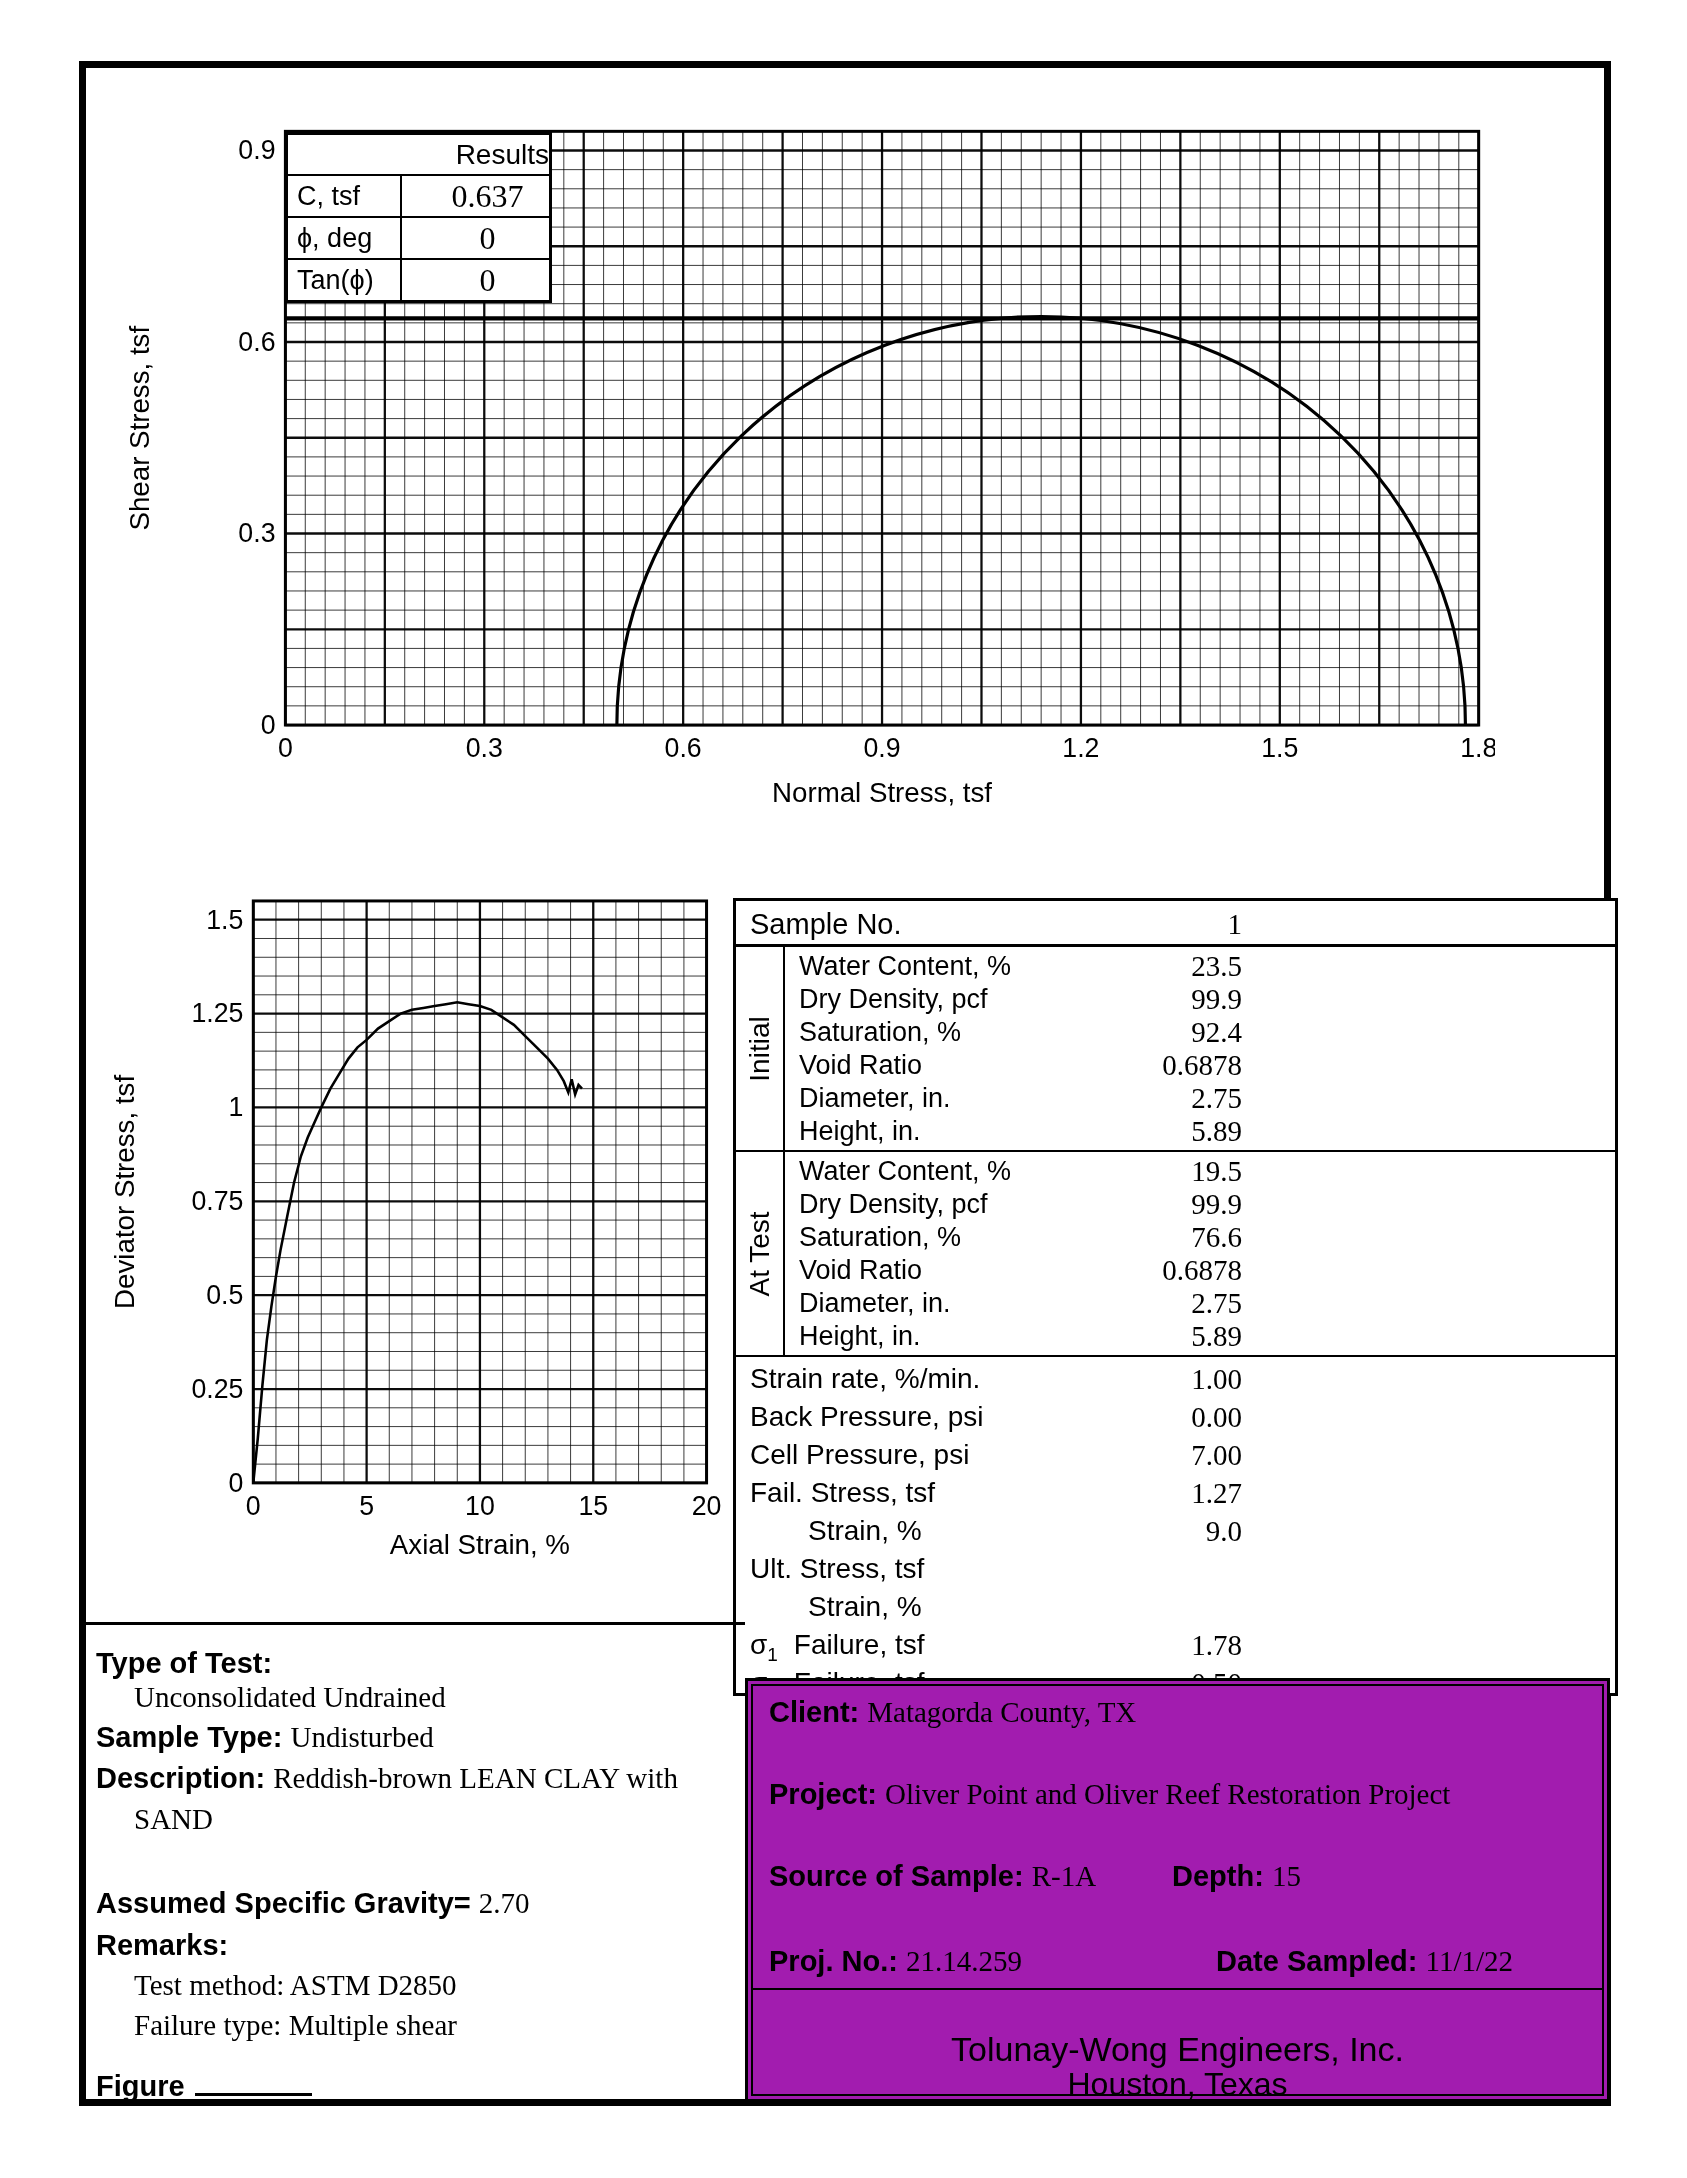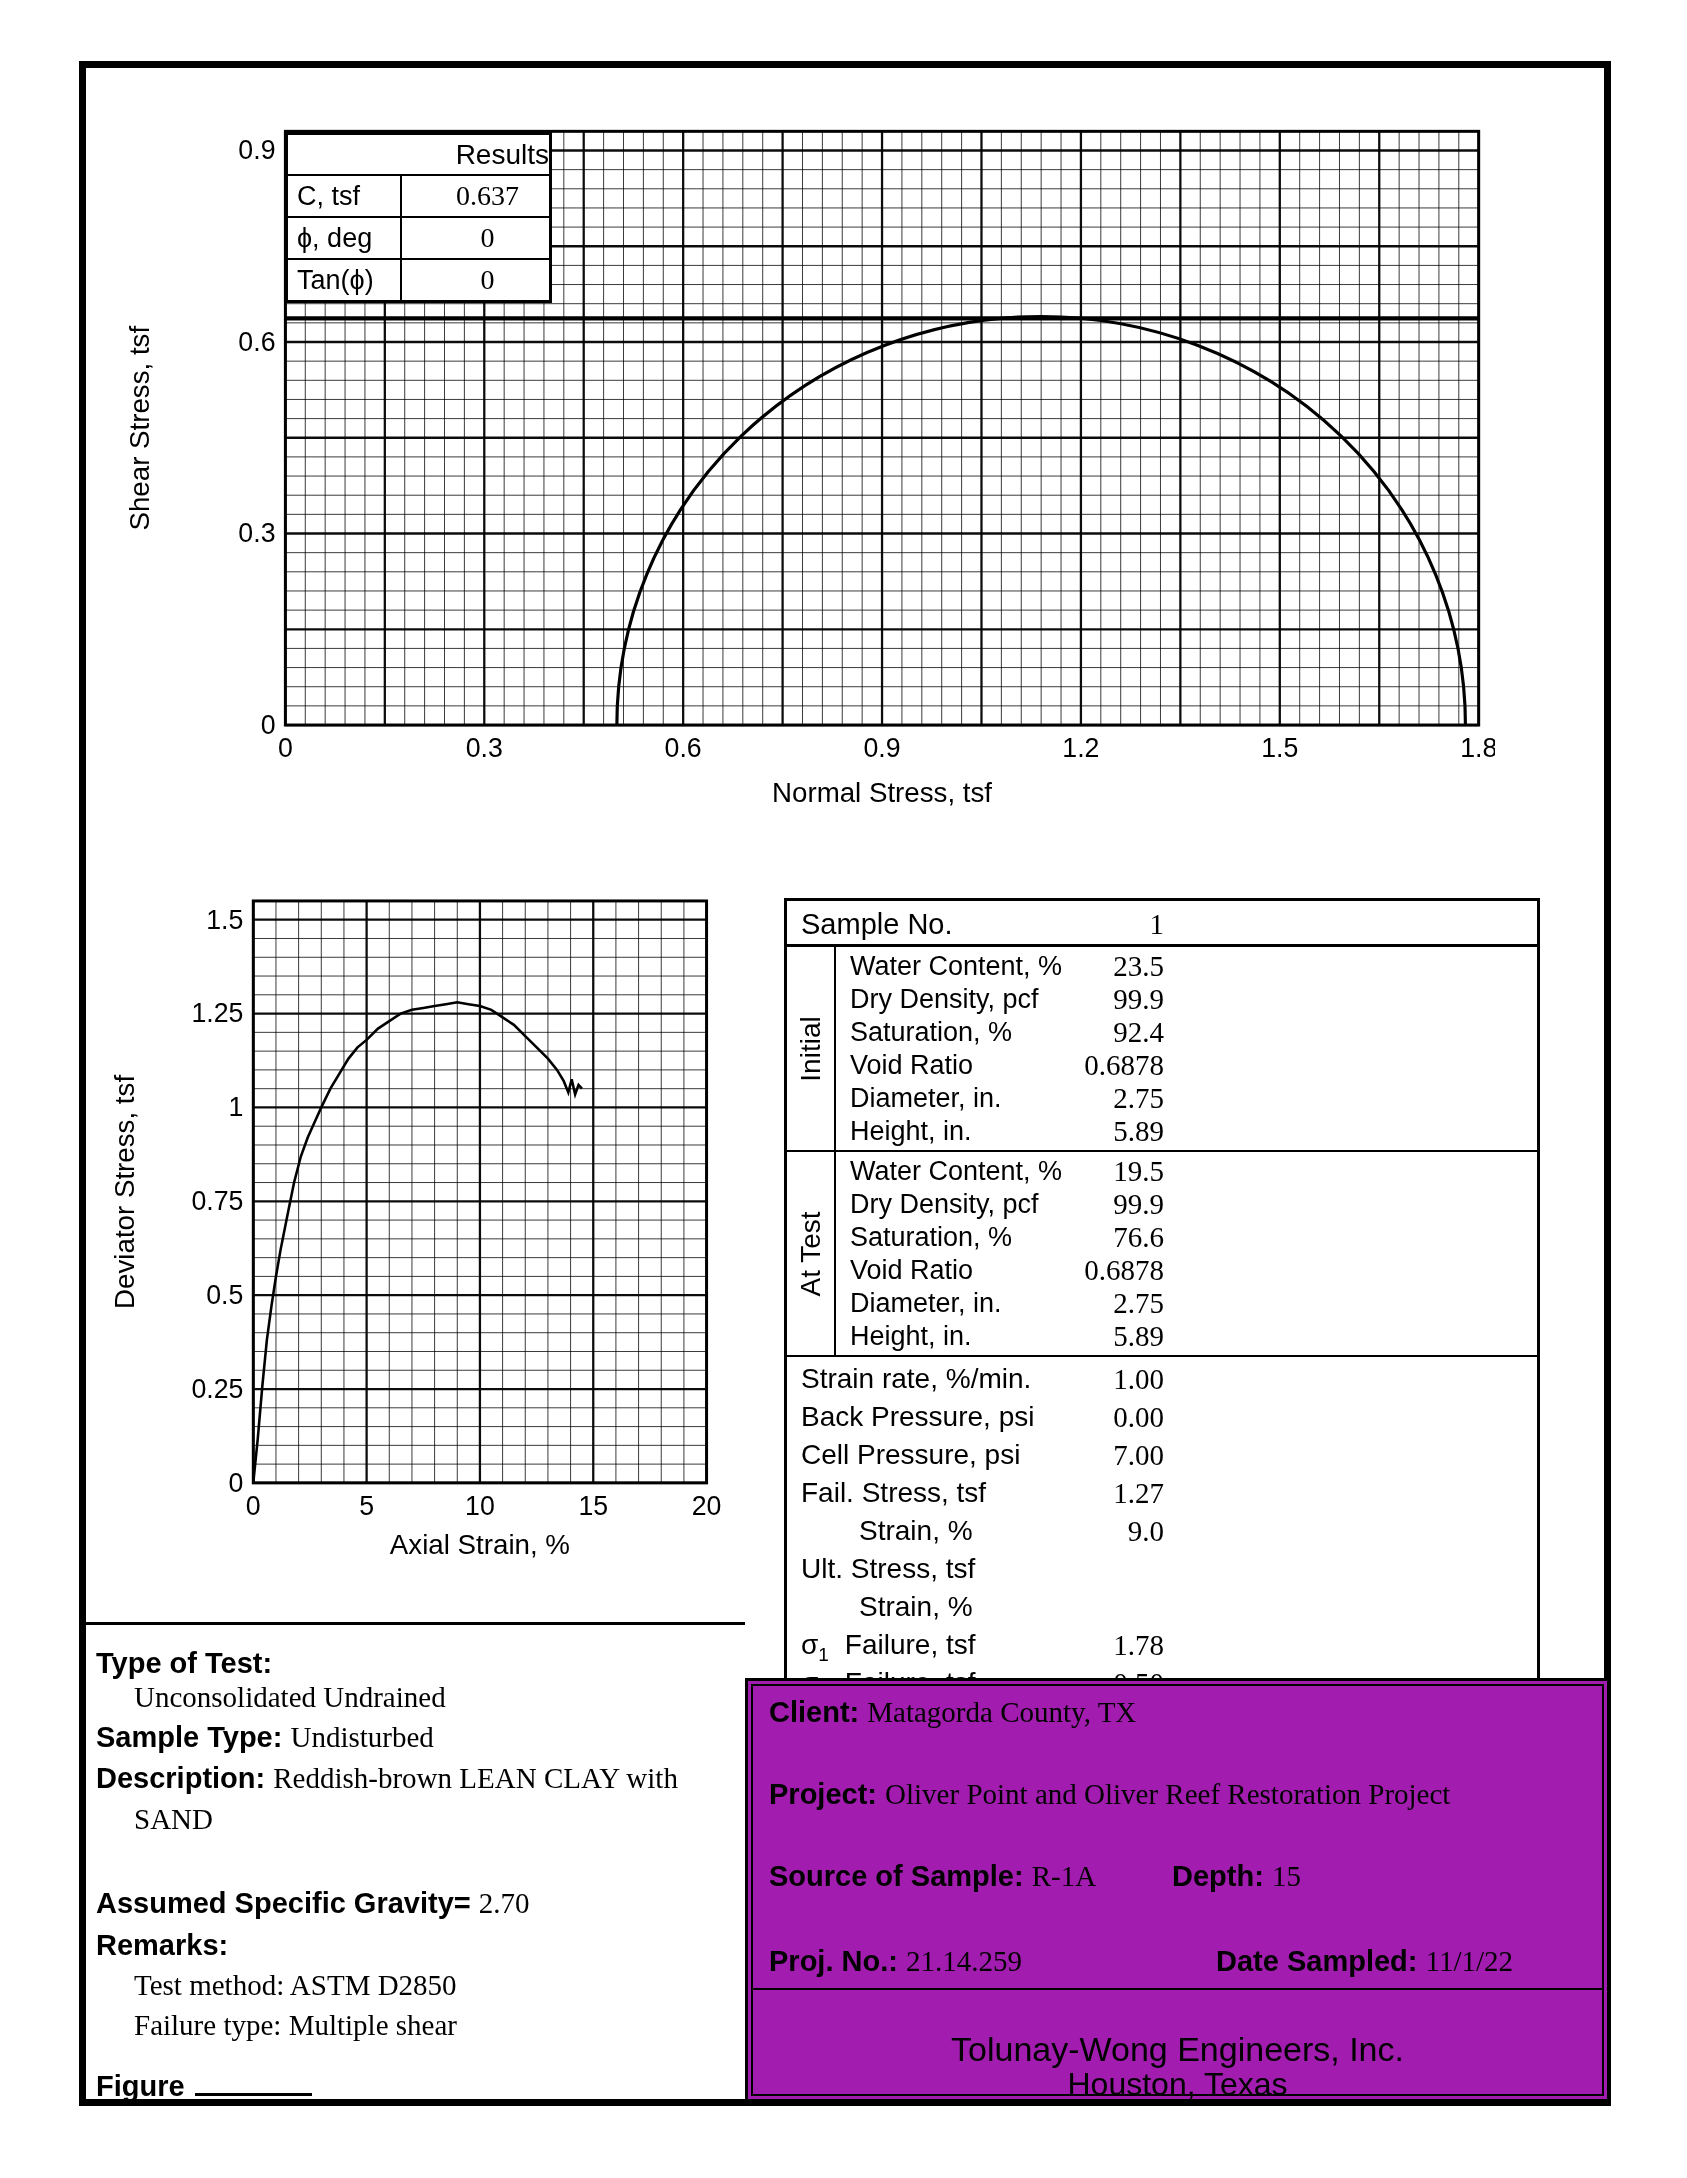--- a/index.html
+++ b/index.html
@@ -19,24 +19,24 @@
   .plot-border{stroke:#000;stroke-width:3;fill:none;}
   .series-line{stroke:#000;fill:none;}
 
   
   #results-table{left:285px;top:132px;width:261px;background:#fff;border:3px solid #000;font-size:27px;}
   .rt-header{height:39px;line-height:39px;border-bottom:2px solid #000;text-align:right;
              padding-left:77px;font-size:28px;}
   .rt-row{display:flex;height:40px;line-height:40px;border-bottom:2px solid #000;}
   .rt-row:last-child{border-bottom:none;}
   .rt-label{width:103px;padding-left:9px;border-right:2px solid #000;}
-  .rt-value{flex:1;text-align:center;font-size:28px;margin-left:24px;}
+  .rt-value{flex:1;text-align:center;font-size:32px;margin-left:24px;}
 
   
-  #sample-table{left:784px;top:898px;width:756px;height:798px;border:3px solid #000;
+  #sample-table{left:733px;top:898px;width:885px;height:798px;border:3px solid #000;
                 box-sizing:border-box;background:#fff;}
   .srow-sample{position:relative;height:46px;line-height:46px;border-bottom:3px solid #000;
                padding-left:14px;font-size:29px;box-sizing:border-box;}
   .group{display:flex;border-bottom:2px solid #000;}
   .gside{width:47px;border-right:2px solid #000;position:relative;}
   .gname{position:absolute;left:50%;top:50%;transform:translate(-50%,-50%) rotate(-90deg);
          white-space:nowrap;font-size:28px;}
   .gbody{flex:1;padding:3px 0 2px 0;}
   .grow{position:relative;height:33px;line-height:33px;font-size:27px;padding-left:14px;}
   .lower-rows{padding-top:3px;}

